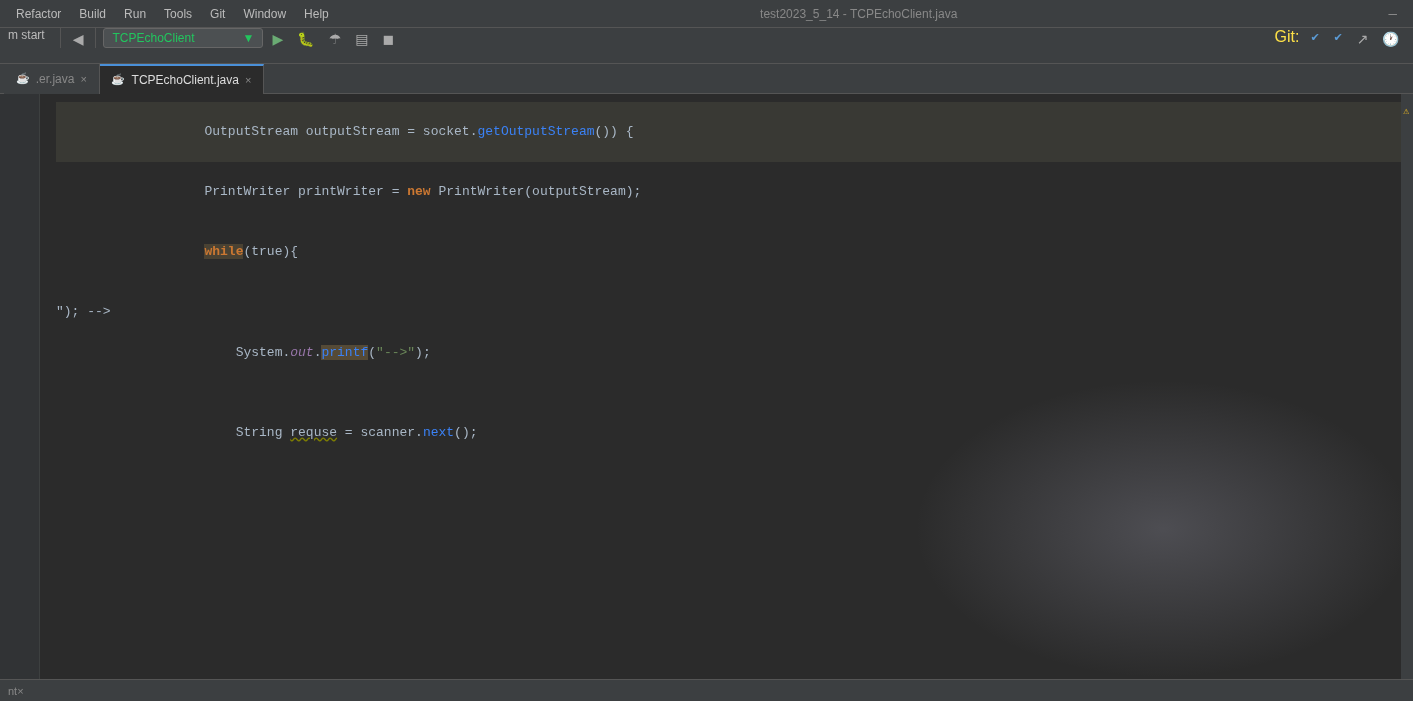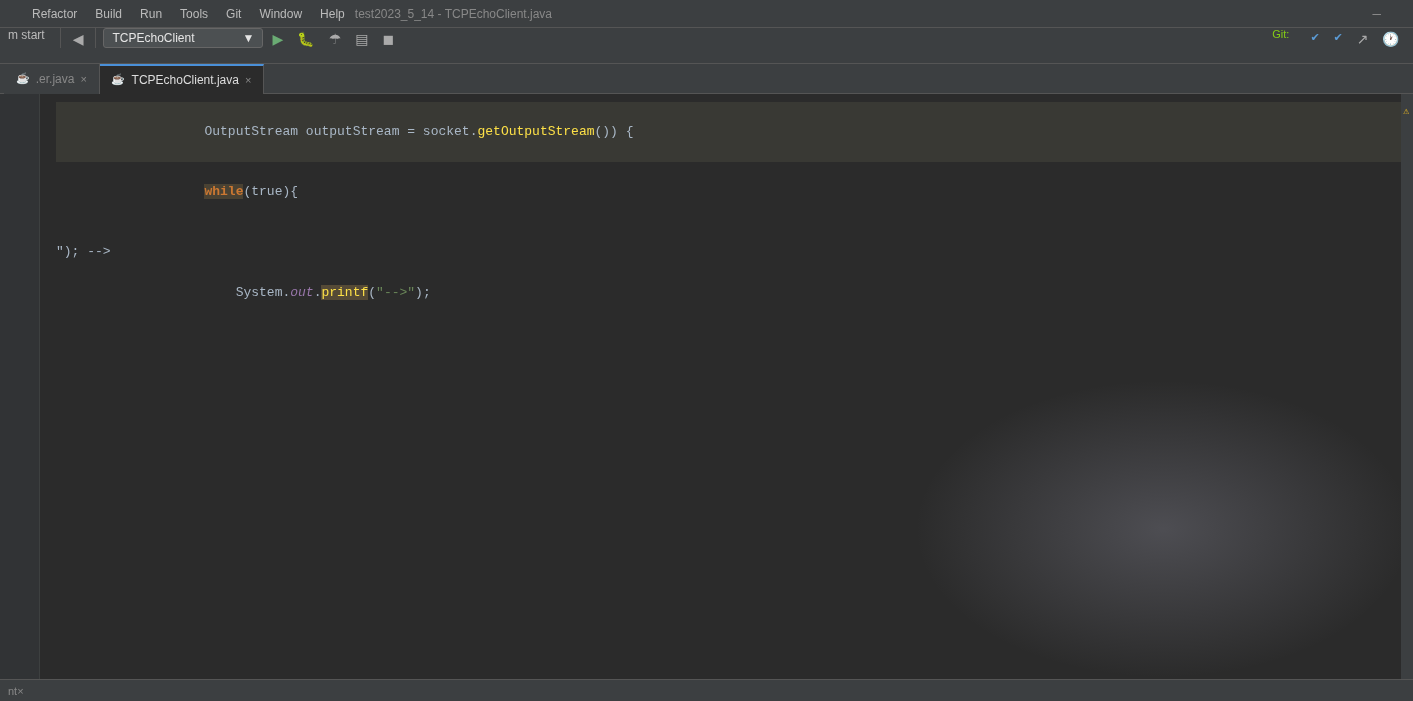--- a/index.html
+++ b/index.html
@@ -12,34 +12,34 @@
       overflow: hidden;
       font-size: 13px;
     }
 
     
     .menu-bar {
       display: flex;
       align-items: center;
       background: #3c3f41;
       height: 28px;
-      padding: 0 24px;
+      padding: 0 8px;
       gap: 2px;
       border-bottom: 1px solid #555;
     }
     .menu-item {
       color: #bbbbbb;
       padding: 2px 8px;
       cursor: pointer;
       font-size: 12px;
       font-family: 'Segoe UI', Arial, sans-serif;
     }
     .window-title {
       flex: 1;
-      text-align: left;
+      text-align: center;
       color: #888;
       font-size: 12px;
       font-family: 'Segoe UI', Arial, sans-serif;
     }
     .window-close {
       color: #888;
       font-size: 14px;
       padding: 2px 8px;
     }
 
@@ -53,42 +53,42 @@
       gap: 4px;
       border-bottom: 1px solid #555;
     }
     .toolbar-run-config {
       display: flex;
       align-items: center;
       background: #4c5052;
       border: 1px solid #666;
       border-radius: 3px;
       padding: 2px 8px;
-      color: #e5e5e5;
+      color: #22c55e;
       font-size: 12px;
       font-family: 'Segoe UI', Arial, sans-serif;
       gap: 4px;
       min-width: 160px;
       justify-content: space-between;
     }
     .toolbar-btn {
       background: none;
       border: none;
       color: #aaa;
       cursor: pointer;
       padding: 3px 5px;
       border-radius: 2px;
       font-size: 14px;
     }
     .toolbar-btn.run { color: #6aab73; }
     .toolbar-btn.debug { color: #6aab73; }
     .toolbar-btn.git-blue { color: #5b9bd5; font-size: 11px; font-family: 'Segoe UI', sans-serif; }
     .toolbar-separator { width: 1px; height: 20px; background: #555; margin: 0 3px; }
     .toolbar-spacer { flex: 1; }
-    .git-label { color: #84cc16; font-size: 11px; font-family: 'Segoe UI', sans-serif; margin-right: 12px; }
+    .git-label { color: #fde047; font-size: 16px; font-family: 'Segoe UI', sans-serif; margin-right: 2px; }
     .toolbar-start { color: #bbb; font-size: 12px; font-family: 'Segoe UI', sans-serif; margin-right: 8px; }
 
     
     .tab-bar {
       display: flex;
       align-items: center;
       background: #3c3f41;
       height: 30px;
       border-bottom: 1px solid #555;
       padding-left: 4px;
@@ -163,21 +163,21 @@
       padding: 0 8px;
       min-height: 20px;
       line-height: 20px;
     }
     .code-line.highlighted {
       background: rgba(255, 255, 180, 0.07);
     }
 
     
     .kw { color: #cc7832; font-weight: bold; }                          
-    .method { color: #fde047; }                 
+    .method { color: #3b82f6; }                 
     .string { color: #6a8759; }                        
     .var { color: #a9b7c6; }
     .out-field { color: #9876aa; font-style: italic; } 
     .printf-hi { background: rgba(255, 200, 100, 0.2); } 
     .while-hi { background: rgba(255, 200, 100, 0.15); } 
     .squiggle { text-decoration: underline wavy #808000; }
 
     
     .warning-strip {
       position: absolute;
@@ -288,38 +288,44 @@
     <div class="editor-bg"></div>
 
     
     <div class="code-line highlighted">
       <span class="var">            OutputStream outputStream = socket.</span><span class="method">getOutputStream</span><span class="var">()) {</span>
     </div>
 
     
 
     
+    <div class="code-line">
+      <span class="var">            PrintWriter printWriter = </span><span class="kw">new</span><span class="var"> PrintWriter(outputStream);</span>
+    </div>
 
     
     <div class="code-line">
       <span class="var">            </span><span class="kw while-hi">while</span><span class="var">(true){</span>
     </div>
 
     
     <div class="code-line">&nbsp;</div>
 
     "); --&gt;
     <div class="code-line">
       <span class="var">                System.</span><span class="out-field">out</span><span class="var">.</span><span class="method printf-hi">printf</span><span class="var">(</span><span class="string">"--&gt;"</span><span class="var">);</span>
     </div>
 
     
     <div class="code-line">&nbsp;</div>
 
     
+    <div class="code-line">
+      <span class="var">                String <span class="squiggle">requse</span> = scanner.</span><span class="method">next</span><span class="var">();</span>
+    </div>
 
     
     <div class="code-line">&nbsp;</div>
 
     
 
     
     <div class="code-line">&nbsp;</div>
 
     

